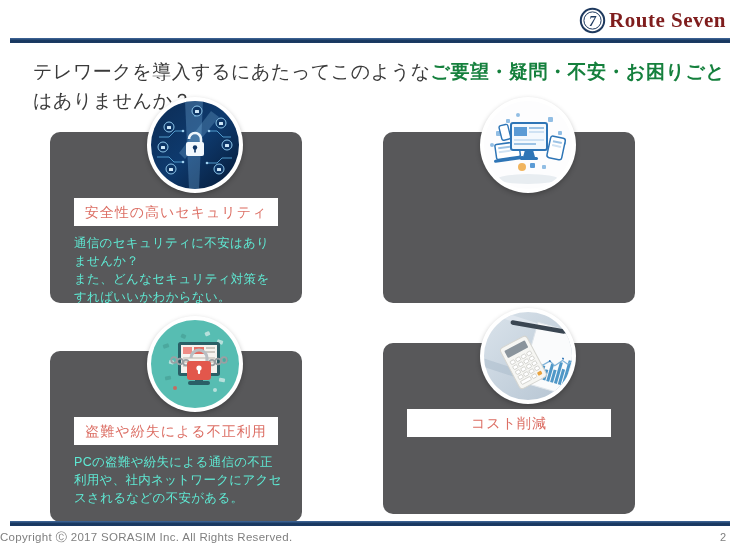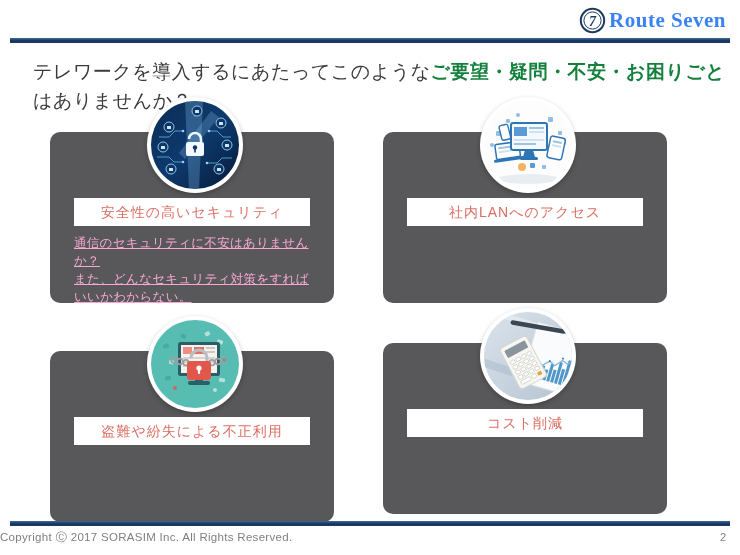--- a/index.html
+++ b/index.html
@@ -4,58 +4,57 @@
 <style>
   html,body{margin:0;padding:0;background:#ffffff;}
   .slide{
     position:relative;width:740px;height:555px;background:#ffffff;overflow:hidden;
     font-family:"Liberation Sans","DejaVu Sans",sans-serif;
   }
   
   .logo{position:absolute;top:7px;right:14px;display:flex;align-items:center;gap:3px;}
   .logo-text{
     font-family:"Liberation Serif","DejaVu Serif",serif;font-weight:bold;
-    font-size:21px;color:#3b82f6;letter-spacing:.5px;white-space:nowrap;
+    font-size:21px;color:#7f1d1d;letter-spacing:.5px;white-space:nowrap;
   }
   .rule{position:absolute;left:10px;width:720px;height:5px;
     background:linear-gradient(#41699c,#16355c 55%,#1d3c66);}
   .rule-top{top:38px;}
   .rule-bottom{top:521px;}
   
   .title{
     position:absolute;left:33px;top:57px;width:694px;
     font-size:19px;line-height:1.55;color:#3a3a3a;letter-spacing:.5px;
   }
   .title .hl{color:#15803d;font-weight:bold;}
   
   .panel{position:absolute;width:290px;height:210px;}
   .p1{left:50px;top:97px;}
   .p2{left:383px;top:97px;}
   .p3{left:50px;top:316px;}
   .p4{left:383px;top:308px;}
   .card{
-    position:absolute;left:0;top:35px;width:284px;height:171px;
+    position:absolute;left:0;top:35px;width:252px;height:171px;
     background:#58585a;border-radius:10px;
   }
   .circle{
     position:absolute;left:97px;top:0;width:96px;height:96px;border-radius:50%;
     background:#ffffff;box-shadow:0 2px 5px rgba(0,0,0,.25);z-index:2;
     display:flex;align-items:center;justify-content:center;
   }
   .circle svg{display:block;}
   .card-label{
     position:absolute;left:24px;right:24px;top:66px;height:28px;
     background:#ffffff;color:#dc6e64;font-size:14px;line-height:28px;
     text-align:center;letter-spacing:1px;white-space:nowrap;overflow:hidden;
   }
   .card-body{
     position:absolute;left:24px;right:20px;top:102px;
-    color:#f9a8d4;font-size:12.5px;line-height:1.45;white-space:pre-line;
+    color:#5eead4;font-size:12.5px;line-height:1.45;white-space:pre-line;
     letter-spacing:.3px;
-    text-decoration:underline;
   }
   
   .copyright{
     position:absolute;left:0;right:0;top:530px;text-align:left;
     color:#7f7f7f;font-size:11.5px;letter-spacing:.3px;
   }
   .page-number{
     position:absolute;right:14px;top:531px;color:#7f7f7f;font-size:11px;
   }
 </style>
@@ -189,21 +188,20 @@
           <rect x="30" y="38" width="30" height="2" fill="#cfe2f3"></rect>
           <rect x="30" y="42" width="22" height="2" fill="#9cc3e5"></rect>
           <path d="M41,49 h8 l2,7 h-12 z" fill="#2e75b6"></path>
           <rect x="36" y="56" width="18" height="3" rx="1.5" fill="#2e75b6"></rect>
           <circle cx="38" cy="66" r="4" fill="#f0ad4e" opacity=".9"></circle>
           <rect x="46" y="62" width="5" height="5" rx="1" fill="#5b9bd5"></rect>
         </g>
       </svg>
     </div>
     <div class="card">
-      <div class="card-label">社内LANへのアクセス</div>
     </div>
   </div>
 
   <div class="panel p3">
     <div class="circle">
       <svg width="88" height="88" viewBox="0 0 88 88">
         <defs>
             <clipPath id="clipC">
               <circle cx="44" cy="44" r="44"></circle>
             </clipPath>
@@ -247,20 +245,21 @@
 
           <path d="M40,38 a8,8 0 0 1 16,0 v5" fill="none" stroke="#b9bec2" stroke-width="3.2"></path>
           <rect x="36" y="41" width="24" height="19" rx="3" fill="#e2574c"></rect>
           <circle cx="48" cy="48" r="2.6" fill="#ffffff"></circle>
           <rect x="46.9" y="49" width="2.2" height="5" rx="1" fill="#ffffff"></rect>
         </g>
       </svg>
     </div>
     <div class="card">
       <div class="card-label">盗難や紛失による不正利用</div>
+      <div class="card-body">PCの盗難や紛失による通信の不正利用や、社内ネットワークにアクセスされるなどの不安がある。</div>
     </div>
   </div>
 
   <div class="panel p4">
     <div class="circle">
       <svg width="88" height="88" viewBox="0 0 88 88">
         <defs>
           <clipPath id="clipD">
               <circle cx="44" cy="44" r="44"></circle>
             </clipPath>

